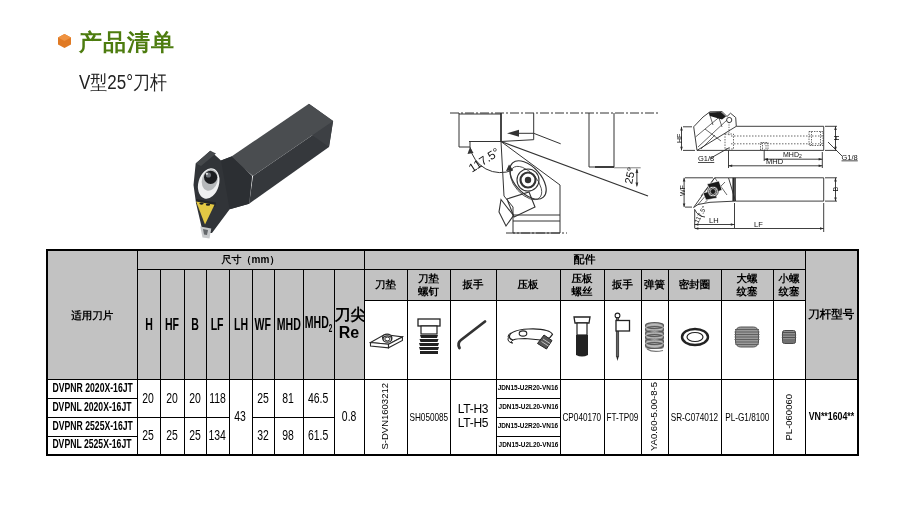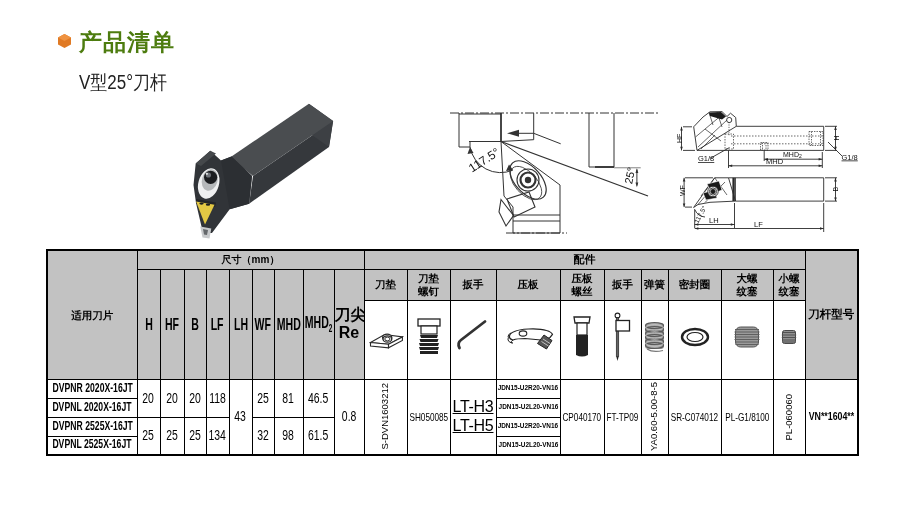--- a/index.html
+++ b/index.html
@@ -409,21 +409,21 @@
             </div>
           </td>
   <td rowspan="4">
             <div class="vert" style="font-size:9.5px;">S-DVN1603212</div>
           </td>
   <td rowspan="4">
             <div class="fx">
               <span class="c5">SH050085</span>
             </div>
           </td>
-  <td rowspan="4" style="font-size:16px;letter-spacing:-0.3px;text-decoration:underline;">LT-H3<br>LT-H5</td>
+  <td rowspan="4" style="font-size:12px;letter-spacing:-0.3px;">LT-H3<br>LT-H5</td>
   <td>
             <div class="fx">
               <span class="c4">JDN15-U2R20-VN16</span>
             </div>
           </td>
   <td rowspan="4">
             <div class="fx">
               <span class="c5">CP040170</span>
             </div>
           </td>

